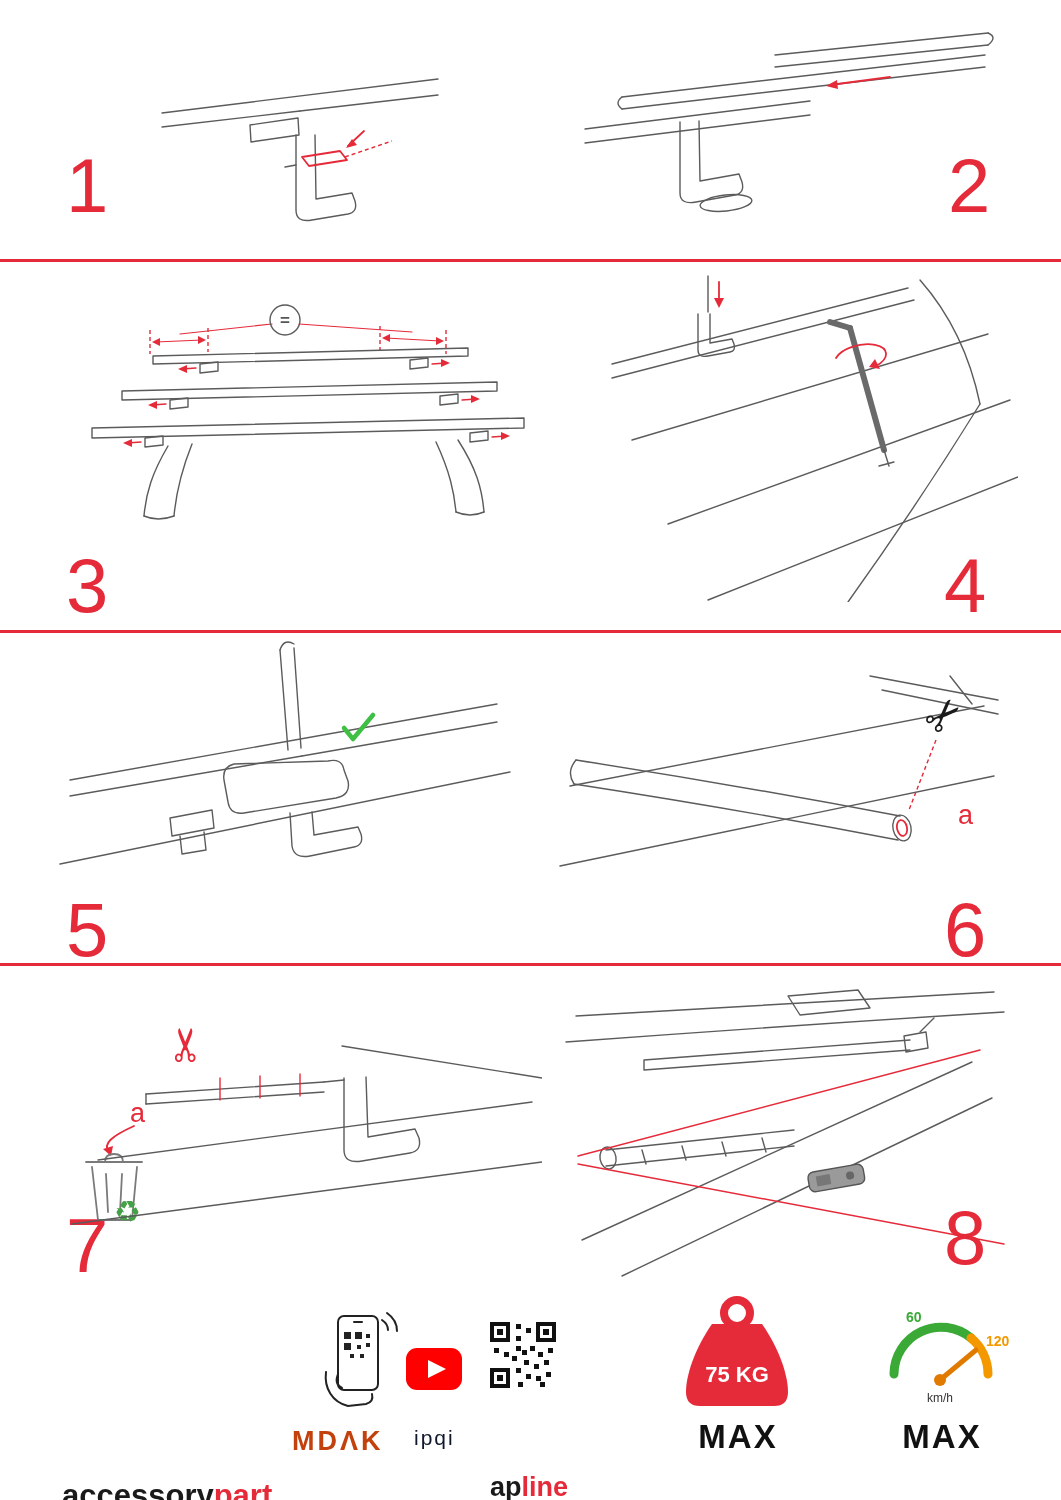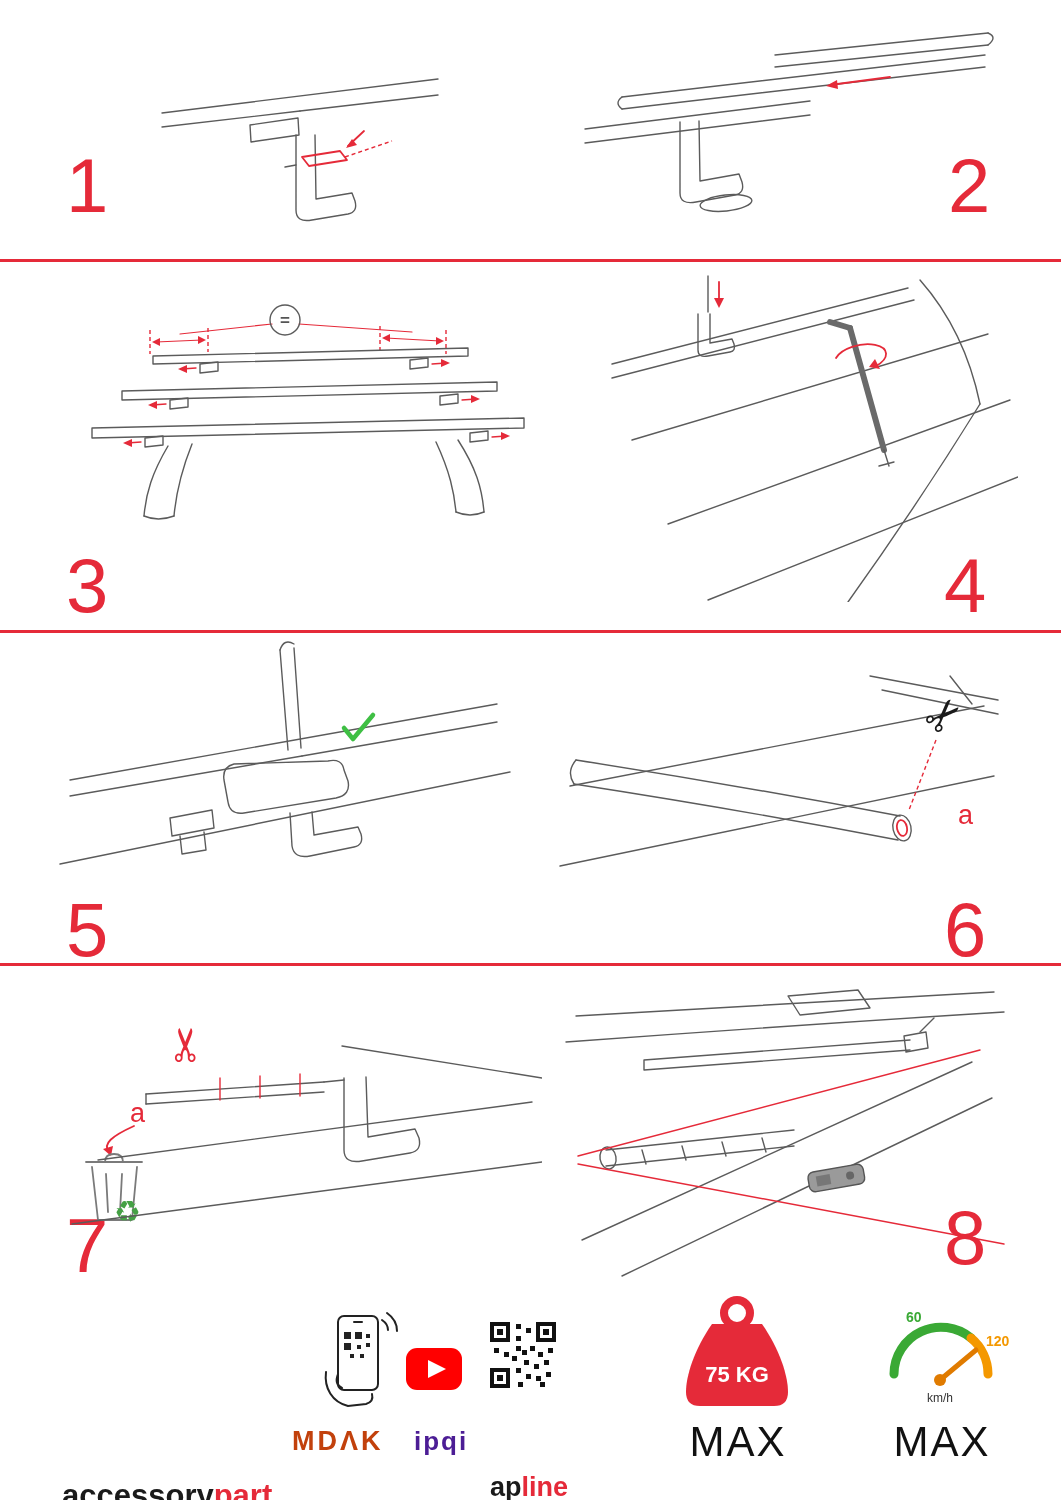--- a/index.html
+++ b/index.html
@@ -17,26 +17,26 @@
   .gr{stroke:#3fbf44;stroke-width:4.5;fill:none;stroke-linecap:round;stroke-linejoin:round;}
   .trash{stroke:#7a7a7a;stroke-width:1.8;fill:none;stroke-linecap:round;stroke-linejoin:round;}
   .svgtext-red{fill:#e52a39;font-family:"Liberation Sans",sans-serif;}
   
   .product-name{position:absolute;left:62px;top:1330px;font-size:48px;font-weight:700;
                 color:#2c2d84;letter-spacing:1px;}
   .brand{position:absolute;left:62px;top:1458px;font-size:31px;font-weight:700;color:#1a1a1a;margin-top:20px;}
   .brand .red{color:#e52a39;}
   .logo-mdak{position:absolute;left:292px;top:1426px;font-size:27px;font-weight:600;
              color:#c2410c;letter-spacing:3px;}
-  .logo-ipqi{position:absolute;left:414px;top:1426px;font-size:26px;font-weight:700;
-             color:#4c1d95;letter-spacing:2px;}
+  .logo-ipqi{position:absolute;left:414px;top:1426px;font-size:21px;font-weight:400;
+             color:#0f172a;letter-spacing:2px;}
   .logo-apline{position:absolute;left:490px;top:1426px;font-size:27px;font-weight:700;color:#1a1a1a;margin-top:46px;}
   .logo-apline .red{color:#e52a39;}
-  .max-label{position:absolute;top:1418px;width:140px;text-align:center;font-size:42px;
-             font-weight:400;color:#111;letter-spacing:2px;}
+  .max-label{position:absolute;top:1418px;width:140px;text-align:center;font-size:33px;
+             font-weight:700;color:#111;letter-spacing:2px;}
 </style>
 </head>
 <body>
 
 <div class="page">
 
   <div class="step-num" style="left:66px;top:148px;">1</div>
   <svg class="abs" style="left:150px;top:65px;" width="300" height="175" viewBox="0 0 300 175">
     <path class="ln" d="M12,48 L288,14"></path>
     <path class="ln" d="M12,62 L150,46"></path>

